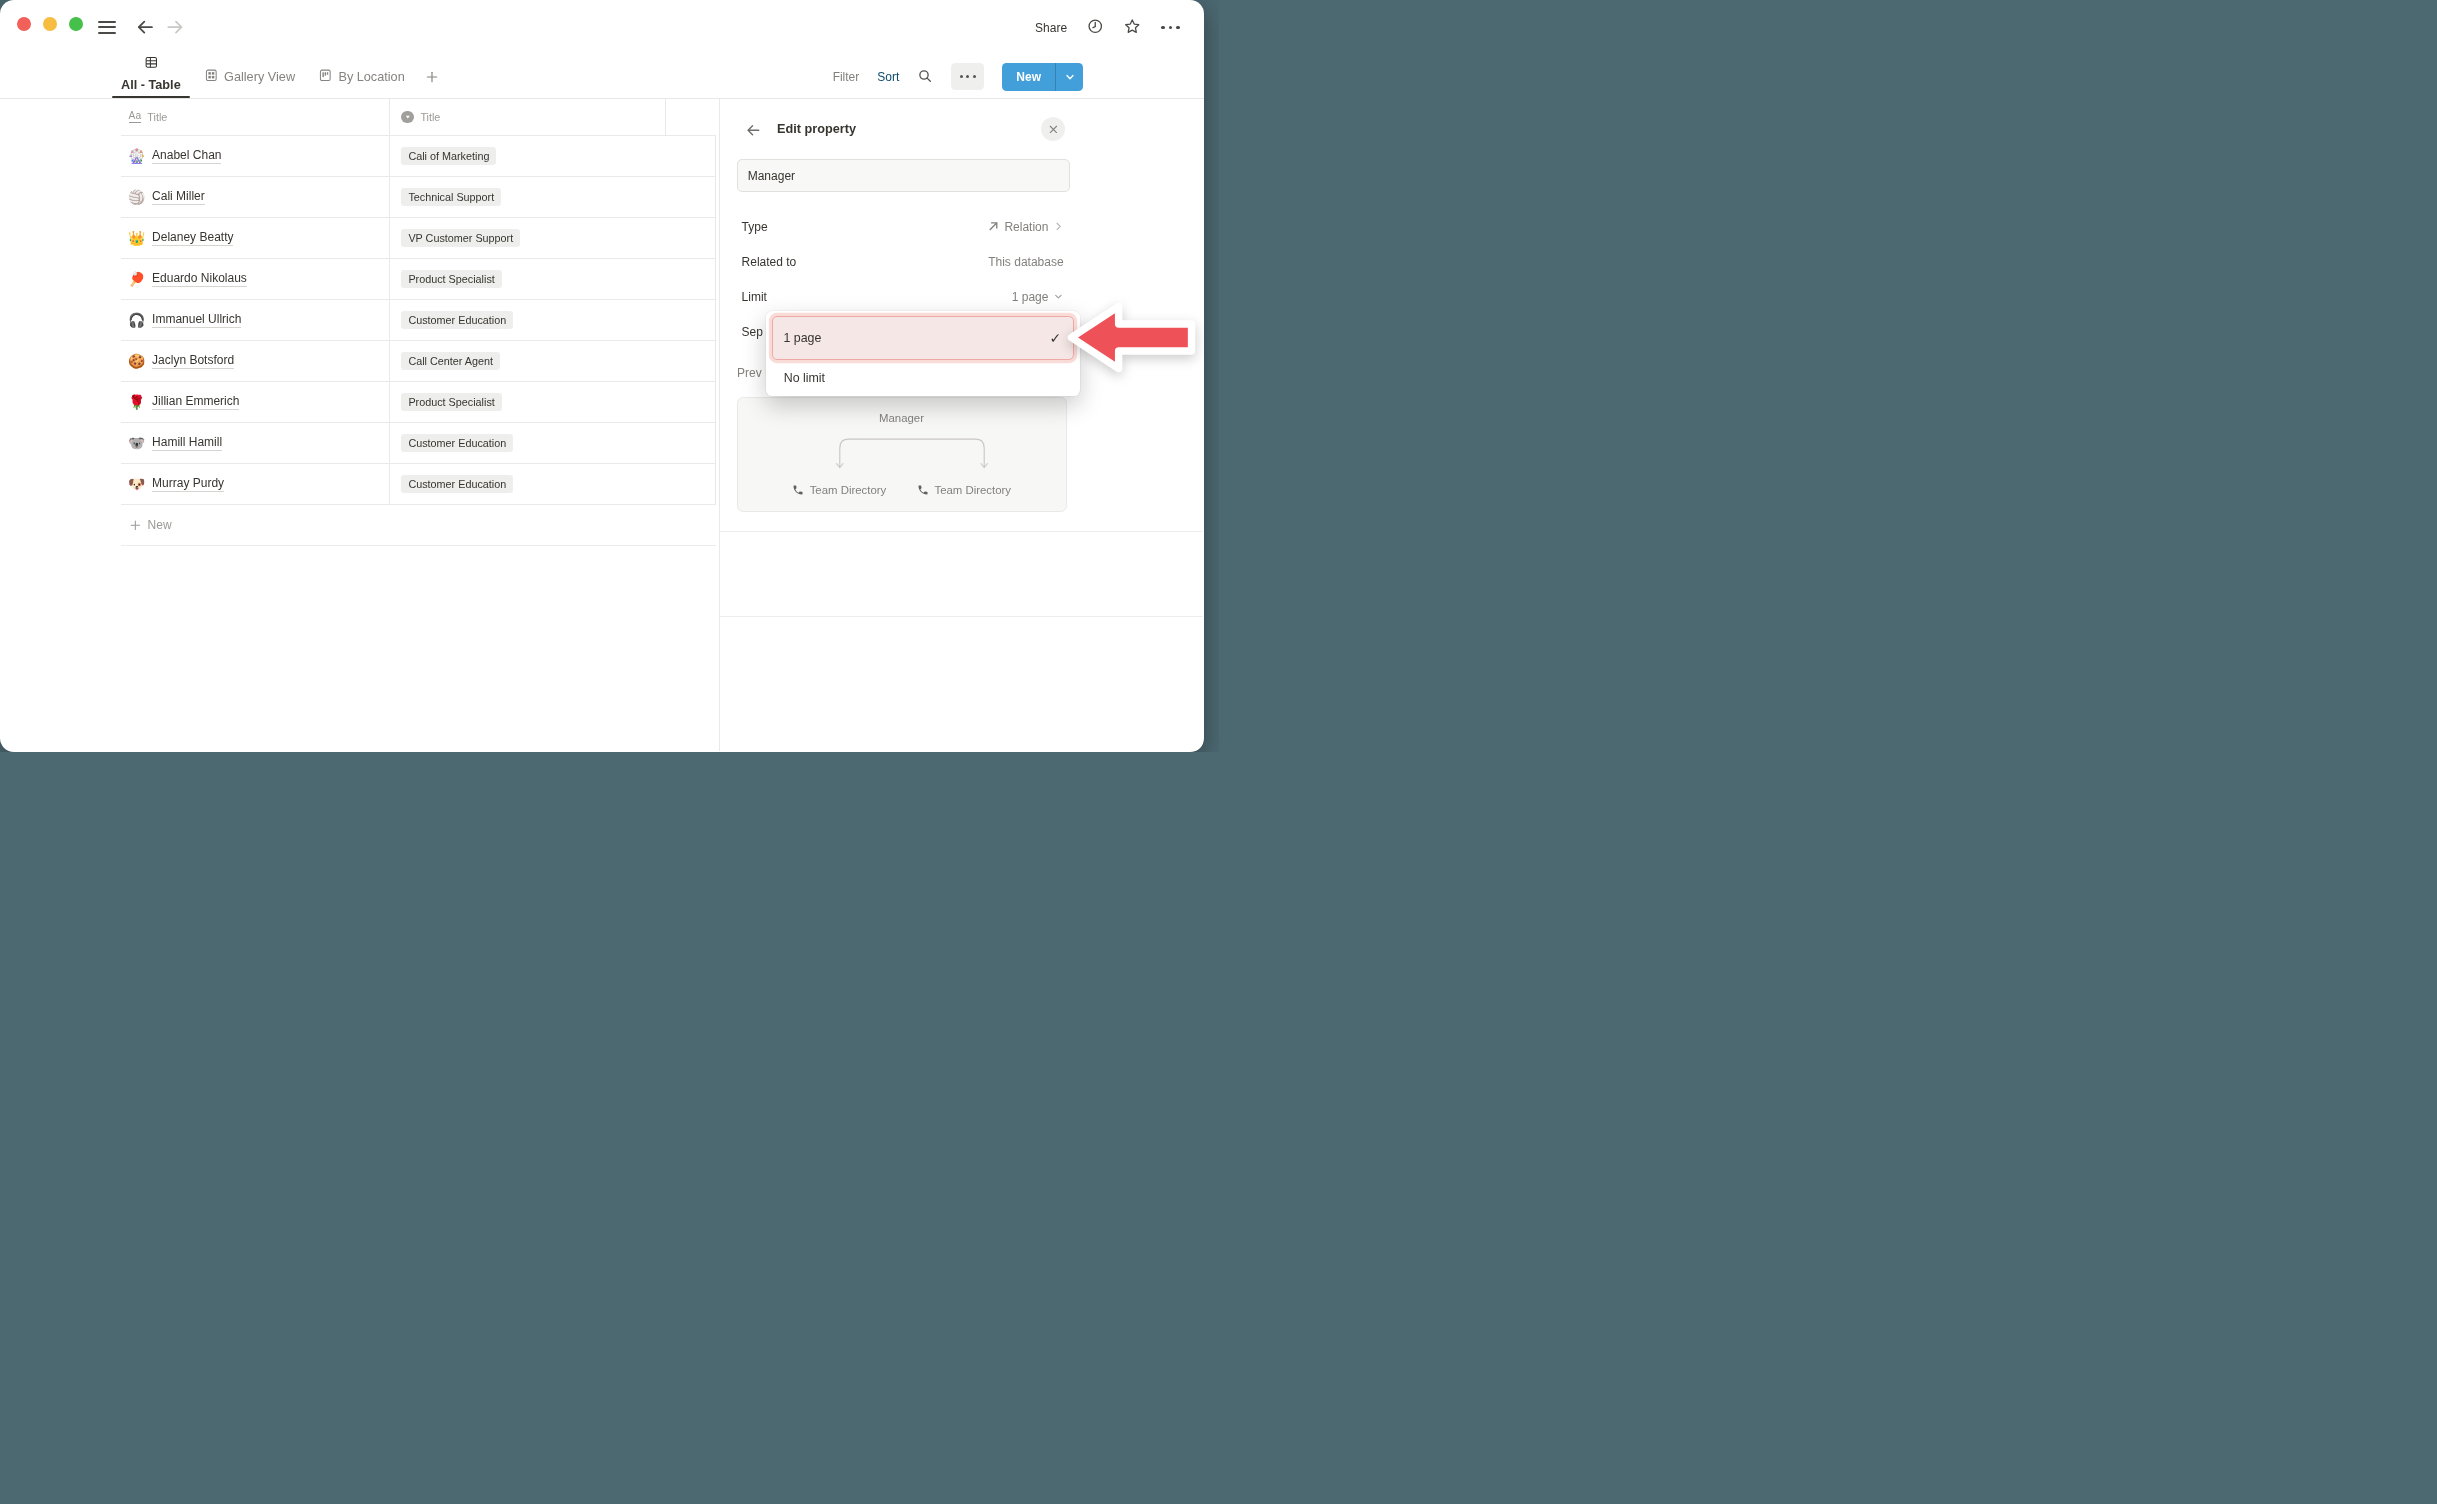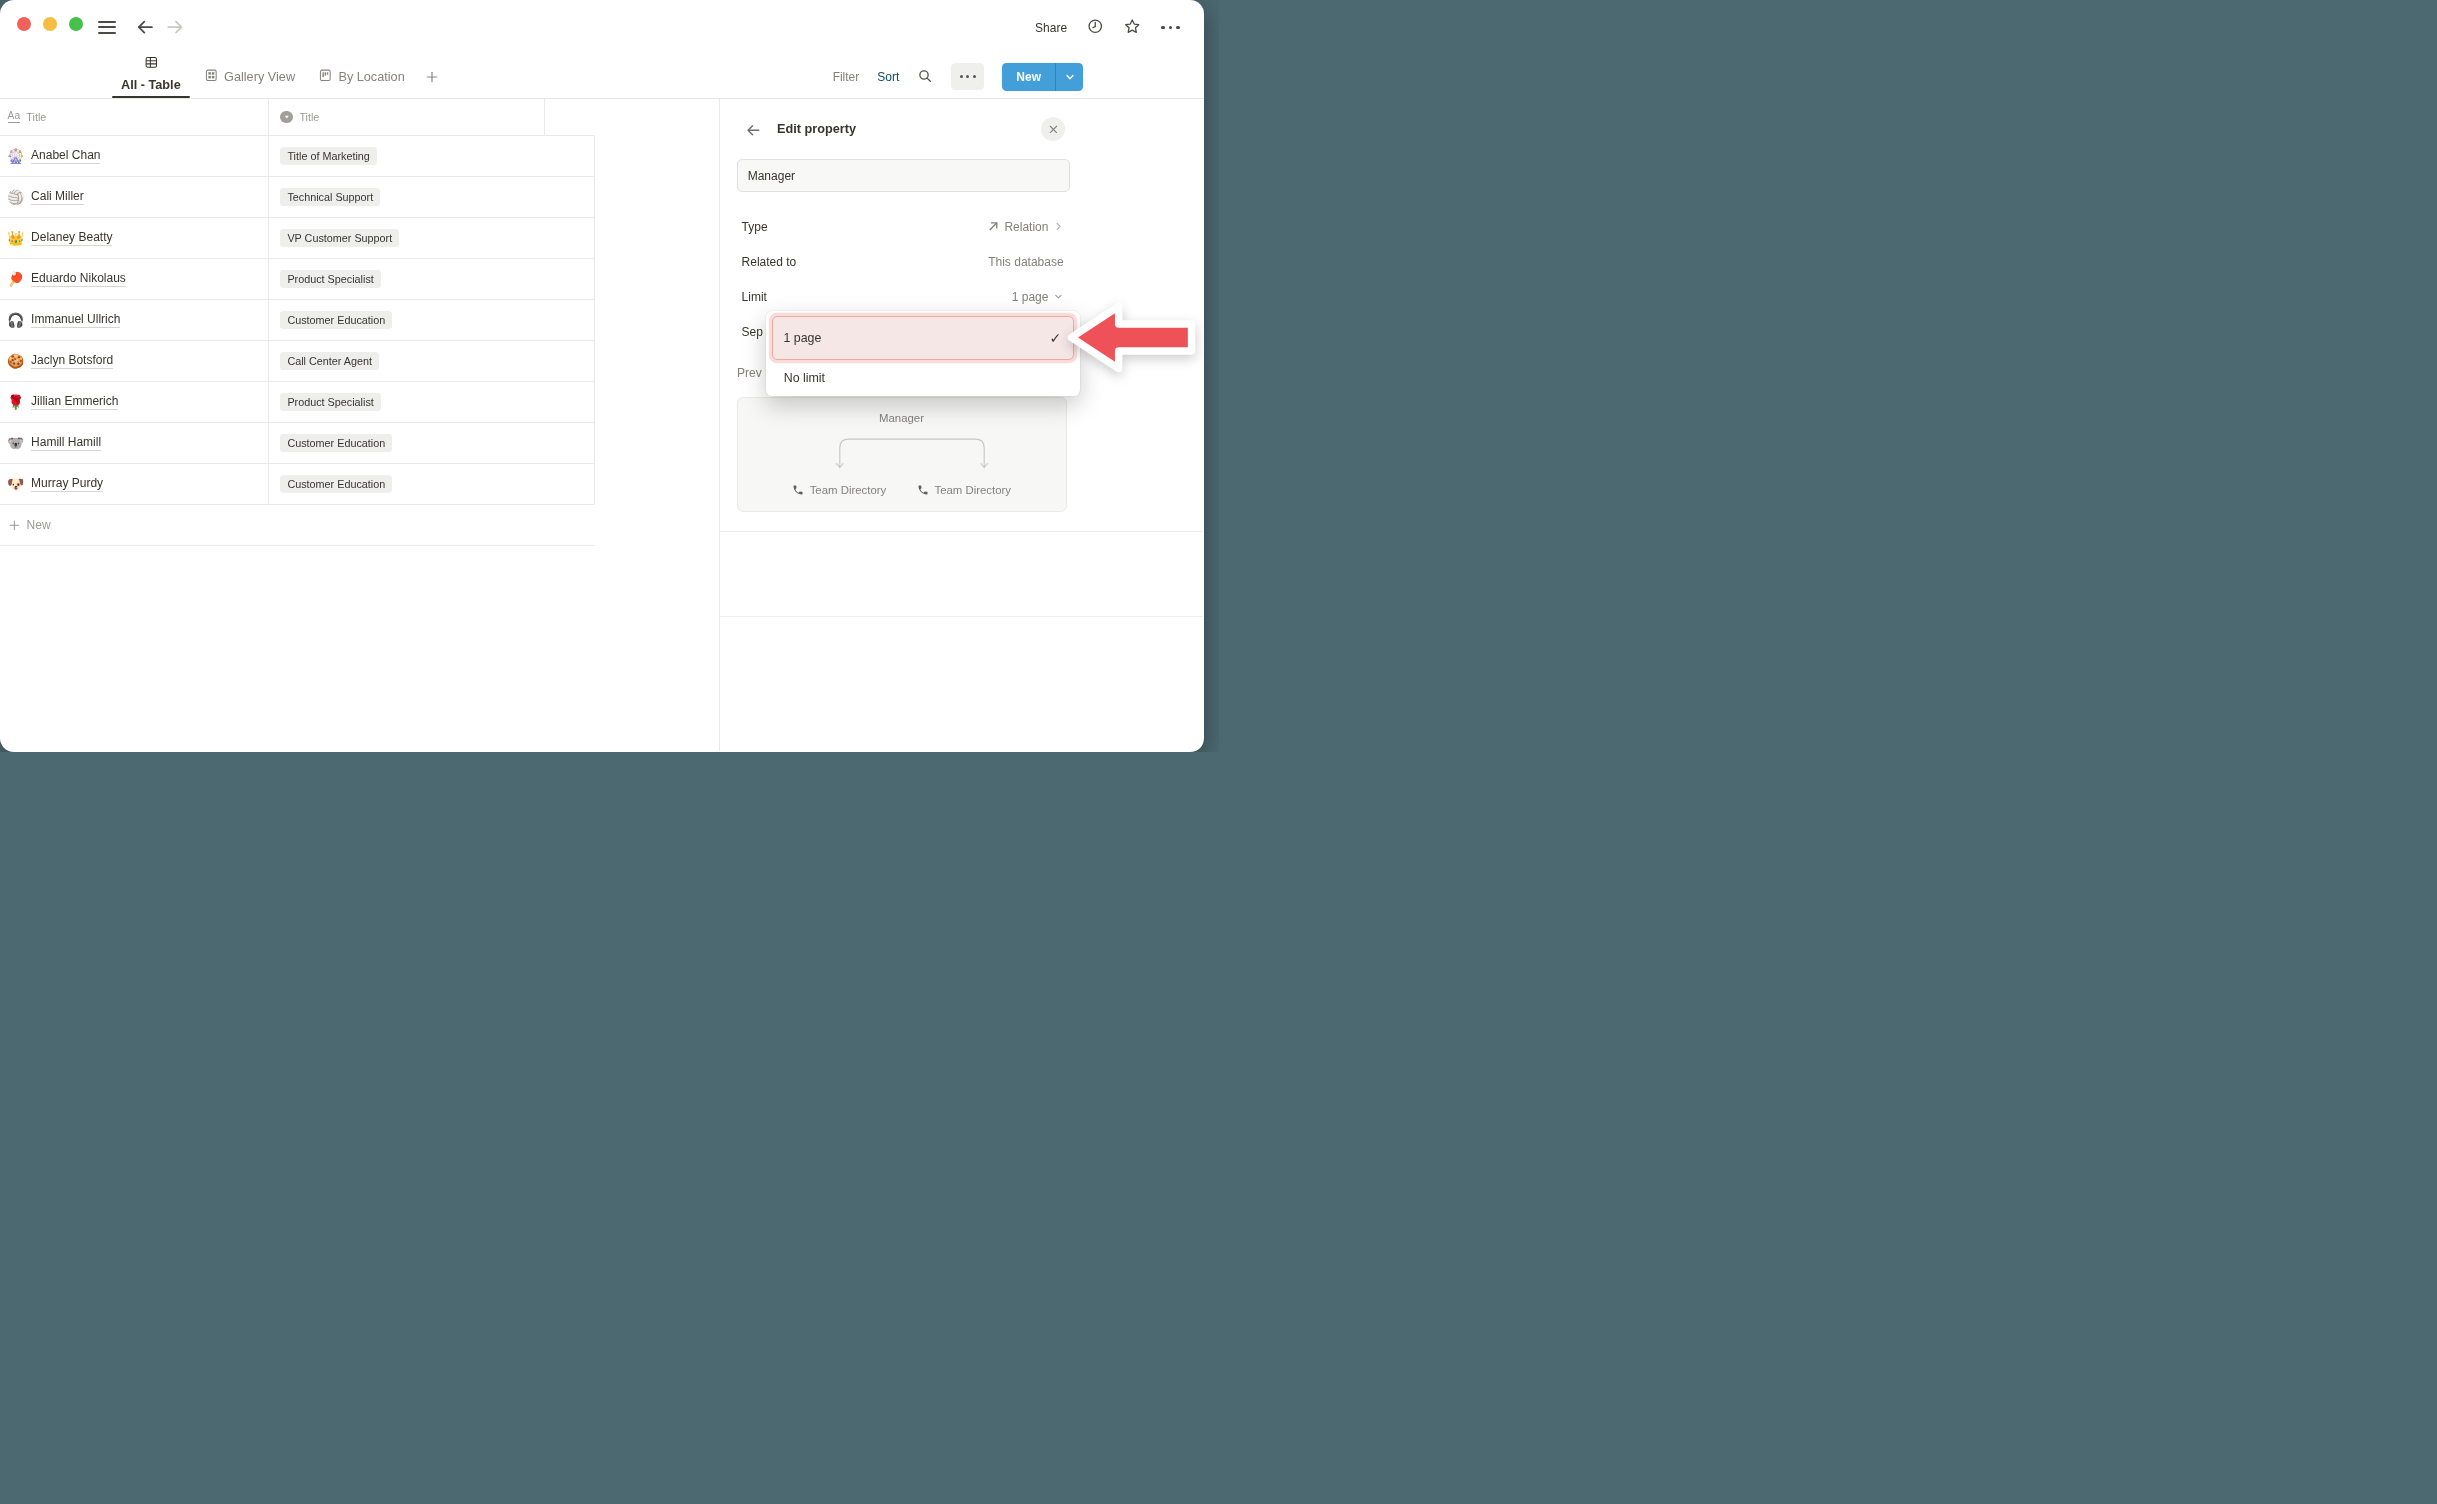--- a/index.html
+++ b/index.html
@@ -35,21 +35,21 @@
   .tb-link.sort { color:#0c4a6e; }
   .dots-pill { width:33px; height:27px; background:#efefed; border-radius:4.4px; display:flex; align-items:center; justify-content:center; gap:3.2px; cursor:pointer; }
   .dots-pill i { width:3.2px; height:3.2px; border-radius:50%; background:#55544f; }
   .new-btn { display:flex; height:28px; border-radius:4.4px; overflow:hidden; background:#429fda; cursor:pointer; }
   .new-btn .nb-label { display:flex; align-items:center; padding:0 14px; color:#fff; font-size:12px; font-weight:700; }
   .new-btn .nb-chev { display:flex; align-items:center; justify-content:center; width:28px; border-left:0.6px solid rgba(0,0,0,.18); }
 
   
   .content { display:flex; height:652px; }
   .table-area { width:719px; position:relative; }
-  .t-inner { width:595px; }
+  .t-inner { margin-left:121px; width:595px; }
   .thead { display:flex; height:37px; border-bottom:1px solid #e9e9e7; color:#9b9a97; font-size:10.8px; }
   .th { display:flex; align-items:center; gap:6.3px; }
   .th-name { width:268px; padding-left:7.6px; }
   .th-title { width:277px; padding-left:11.4px; border-left:1px solid #e9e9e7; border-right:1px solid #e9e9e7; }
   .aa-glyph { font-size:10.2px; border-bottom:1.6px solid #9b9a97; padding-bottom:1.3px; line-height:1; }
   .sel-icon { width:12.7px; height:12.7px; border-radius:50%; background:#a09f9c; display:flex; align-items:center; justify-content:center; }
   .trow { display:flex; height:41px; border-bottom:1px solid #e9e9e7; }
   .cell-name { width:268px; display:flex; align-items:center; gap:7px; padding-left:7.6px; cursor:pointer; }
   .cell-name .emoji { font-size:14px; width:16.5px; text-align:center; }
   .cell-name .nm { font-size:12px; font-weight:500; color:#37352f; border-bottom:1.3px solid #d6d5d2; padding-bottom:0.6px; }
@@ -225,21 +225,21 @@
               <span>Title</span>
             </div>
           </div>
 
           <div class="trow">
             <div class="cell-name">
                 <span class="emoji">🎡</span>
                 <span class="nm">Anabel Chan</span>
               </div>
             <div class="cell-title">
-                <span class="pill">Title of Marketing</span>
+                <span class="pill">Cali of Marketing</span>
               </div>
           </div>
           <div class="trow">
             <div class="cell-name">
                 <span class="emoji">🏐</span>
                 <span class="nm">Cali Miller</span>
               </div>
             <div class="cell-title">
                 <span class="pill">Technical Support</span>
               </div>

